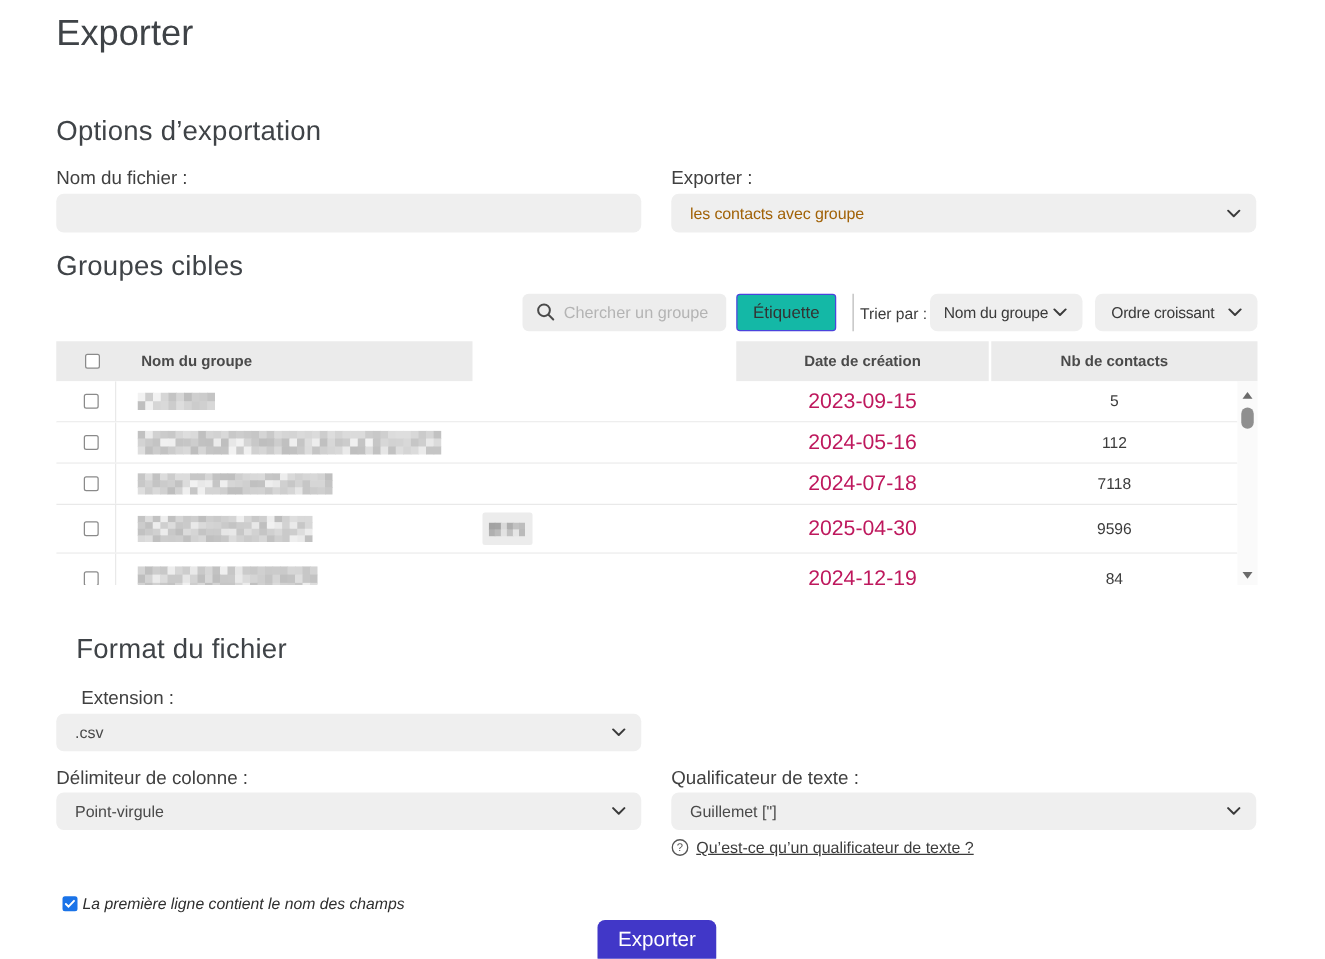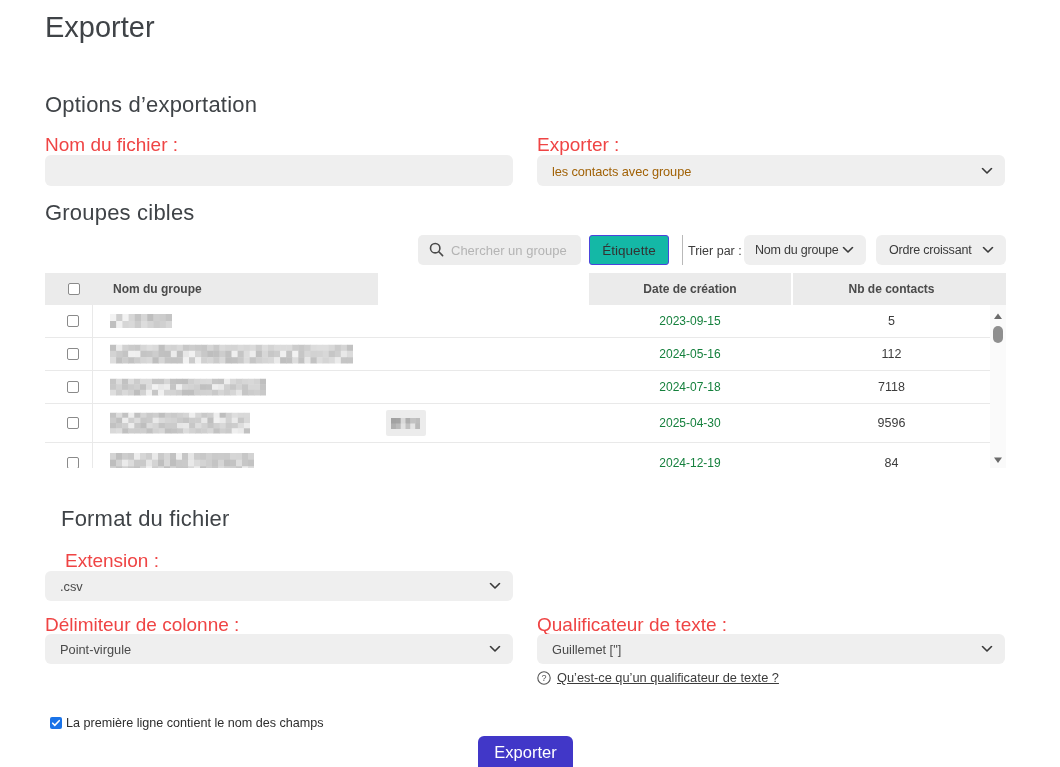--- a/index.html
+++ b/index.html
@@ -1,21 +1,21 @@
 <!DOCTYPE html>
 <html><head><meta charset="utf-8">
 <style>
 * { margin:0; padding:0; box-sizing:border-box; }
 body { width:1060px; height:767px; background:#fff; font-family:"Liberation Sans",sans-serif; position:relative; overflow:hidden; }
-.lbl { position:absolute; font-size:19px; color:#ef4444; }
+.lbl { position:absolute; font-size:15px; color:#404040; }
 h2 { position:absolute; font-size:22px; font-weight:400; color:#3f4347; letter-spacing:.2px; }
 .trow { position:relative; border-bottom:1px solid #e9e9e9; background:#fff; }
 .cbcell { position:absolute; left:0; top:0; width:48px; height:100%; border-right:1px solid #e9e9e9; }
 .cb { position:absolute; left:22px; top:50%; transform:translateY(-50%); width:12px; height:12px; border:1px solid #8a8a8a; border-radius:2px; background:#fff; }
-.datec { position:absolute; left:544px; width:202px; top:50%; transform:translateY(-50%); text-align:center; font-size:12px; color:#15803d; }
+.datec { position:absolute; left:544px; width:202px; top:50%; transform:translateY(-50%); text-align:center; font-size:17px; color:#be185d; }
 .nbc { position:absolute; left:748px; width:197px; top:50%; transform:translateY(-50%); text-align:center; font-size:12.5px; color:#3c3c3c; }
 .hcell { position:absolute; top:0; height:32px; background:#ebebeb; }
 .htxt { position:absolute; top:50%; transform:translateY(-50%); font-size:12px; font-weight:bold; color:#4a4a4a; white-space:nowrap; }
 </style></head>
 <body>
 <div style="position:absolute;left:45px;top:11px;font-size:29px;color:#3f4347;">Exporter</div>
 <h2 style="left:45px;top:92px;">Options d’exportation</h2>
 
 <div class="lbl" style="left:45px;top:134px;">Nom du fichier&nbsp;:</div>
 <div style="position:absolute;left:45px;top:155px;width:468px;height:31px;background:#efefef;border-radius:6px;"></div>
@@ -580,14 +580,14 @@
       <text x="7" y="10.2" text-anchor="middle" font-size="9" fill="#555" font-family="Liberation Sans">?</text>
     </svg>
   </span>
 <span style="position:absolute;left:557px;top:670px;font-size:12.8px;color:#3c3c3c;text-decoration:underline;">Qu’est-ce qu’un qualificateur de texte&nbsp;?</span>
 
 <div style="position:absolute;left:50px;top:717px;width:12px;height:12px;background:#1a73e8;border-radius:2px;">
   <svg width="12" height="12" viewBox="0 0 12 12" style="display:block">
       <path d="M2.7 6.2l2.1 2.1 4.4-4.6" stroke="#fff" stroke-width="1.6" fill="none" stroke-linecap="round"></path>
     </svg>
 </div>
-<span style="position:absolute;left:66px;top:716px;font-size:12.6px;color:#2e2e2e;">La première ligne contient le nom des champs</span>
+<span style="position:absolute;left:66px;top:716px;font-size:12.6px;color:#2e2e2e;font-style:italic;">La première ligne contient le nom des champs</span>
 
 <div style="position:absolute;left:478px;top:736px;width:95px;height:36px;background:#4137c8;border-radius:6px;color:#fff;font-size:16.5px;text-align:center;line-height:33px;">Exporter</div>
 </body></html>

